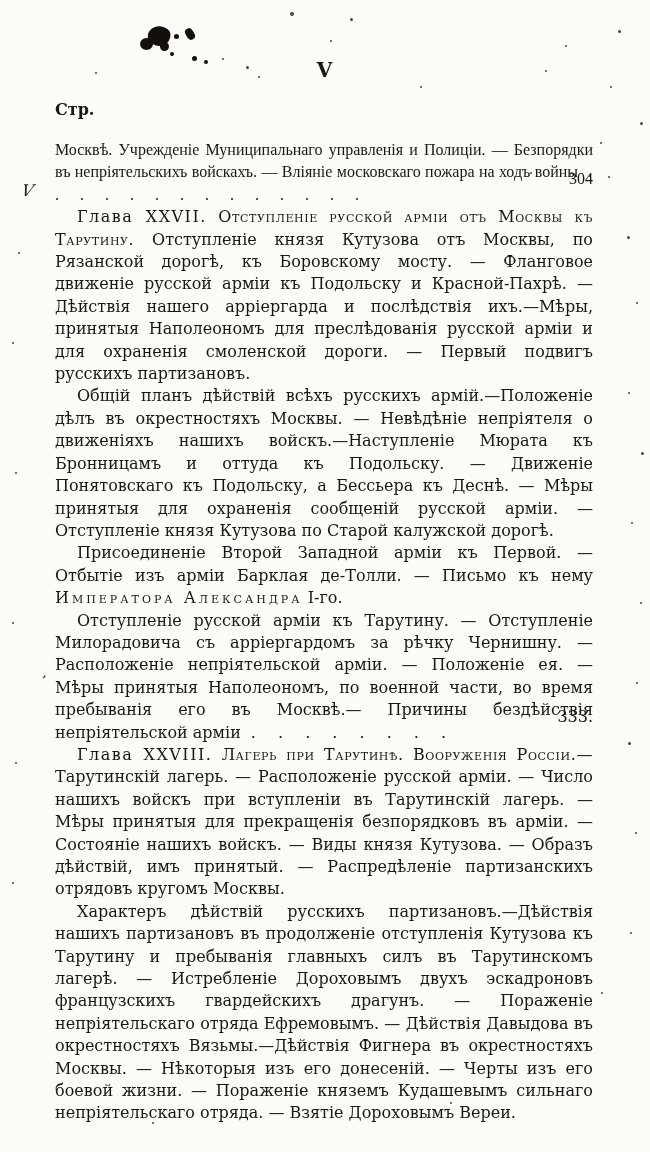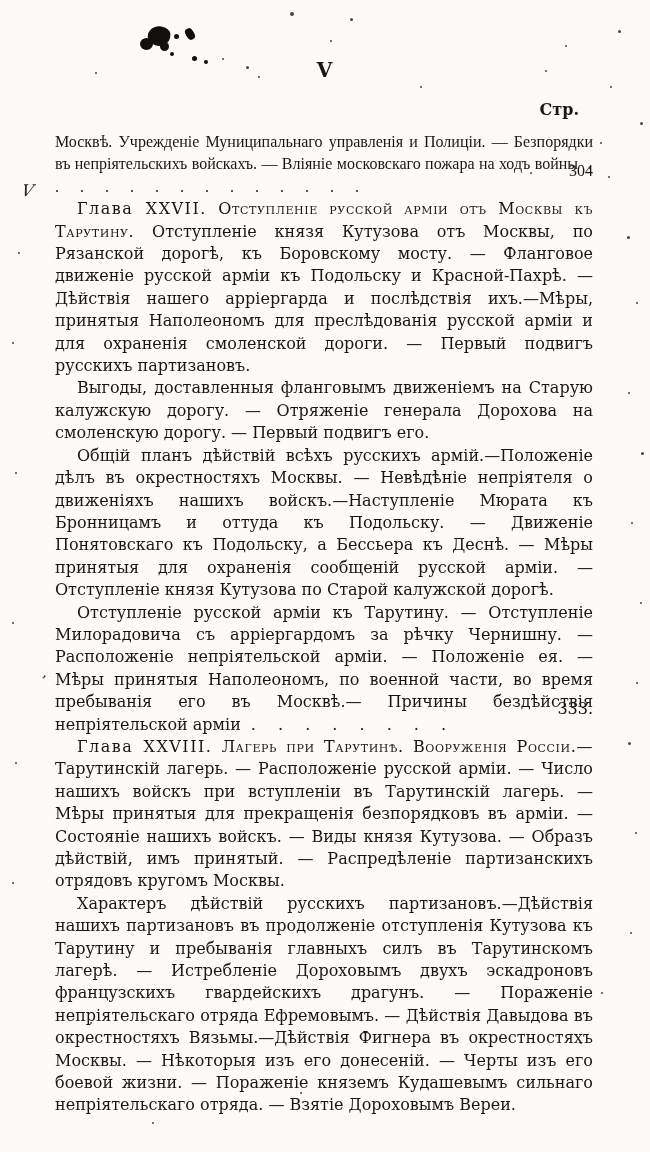--- a/index.html
+++ b/index.html
@@ -26,22 +26,22 @@
   .ink-blot .b8 { left:64px; top:38px; width:4px; height:4px; }
 
   .folio {
     position:absolute; left:0; top:58px; width:650px;
     text-align:center; font-size:20px; font-weight:bold; letter-spacing:1px;
   }
   .content {
     position:absolute; left:55px; top:100px; width:538px;
   }
   .col-header {
-    text-align:right; font-weight:bold; font-size:16px; padding-right:14px;
-    margin-bottom:12px;
+    font-weight:bold; font-size:16px; padding-right:14px;
+    margin-bottom:20px;
   }
   .entry {
     margin:0; position:relative;
     font-size:16px; line-height:22.4px; text-align:justify;
     text-indent:22px;
   }
   .entry.continuation { text-indent:0;font-family:Liberation Serif, serif; }
   .seg-chapter-label { font-weight:normal; letter-spacing:1.5px; }
   .seg-smallcaps { font-variant:small-caps; letter-spacing:0.6px; }
   .seg-spaced-caps { font-variant:small-caps; letter-spacing:3px; }
@@ -78,22 +78,22 @@
   <div class="folio">V</div>
 
   <span class="margin-check">V</span>
   <span class="margin-tick">ʼ</span>
 
   <div class="content">
     <div class="col-header">Стр.</div>
     <div id="entries">
         <p class="entry continuation"><span class="seg-normal">Москвѣ. Учрежденіе Муниципальнаго управленія и Полиціи. — Безпорядки въ непріятельскихъ войскахъ. — Вліяніе московскаго пожара на ходъ войны</span><span class="dot-leader">. . . . . . . . . . . . . .</span><span class="page-ref">304</span></p>
         <p class="entry chapter"><span class="seg-chapter-label">Глава XXVII.</span><span class="seg-smallcaps"> Отступленіе русской арміи отъ Москвы къ Тарутину.</span><span class="seg-normal"> Отступленіе князя Кутузова отъ Москвы, по Рязанской дорогѣ, къ Боровскому мосту. — Фланговое движеніе русской арміи къ Подольску и Красной-Пахрѣ. — Дѣйствія нашего арріергарда и послѣдствія ихъ.—Мѣры, принятыя Наполеономъ для преслѣдованія русской арміи и для охраненія смоленской дороги. — Первый подвигъ русскихъ партизановъ.</span></p>
-        <p class="entry paragraph"><span class="seg-normal">Выгоды, доставленныя фланговымъ движеніемъ на Старую калужскую дорогу. — Отряженіе генерала Дорохова на смоленскую дорогу. — Первый подвигъ его.</span></p>
         <p class="entry paragraph"><span class="seg-normal">Общій планъ дѣйствій всѣхъ русскихъ армій.—Положеніе дѣлъ въ окрестностяхъ Москвы. — Невѣдѣніе непріятеля о движеніяхъ нашихъ войскъ.—Наступленіе Мюрата къ Бронницамъ и оттуда къ Подольску. — Движеніе Понятовскаго къ Подольску, а Бессьера къ Деснѣ. — Мѣры принятыя для охраненія сообщеній русской арміи. — Отступленіе князя Кутузова по Старой калужской дорогѣ.</span></p>
+        <p class="entry paragraph"><span class="seg-normal">Присоединеніе Второй Западной арміи къ Первой. — Отбытіе изъ арміи Барклая де-Толли. — Письмо къ нему </span><span class="seg-spaced-caps">Императора Александра</span><span class="seg-normal"> I-го.</span></p>
         <p class="entry paragraph"><span class="seg-normal">Отступленіе русской арміи къ Тарутину. — Отступленіе Милорадовича съ арріергардомъ за рѣчку Чернишну. — Расположеніе непріятельской арміи. — Положеніе ея. — Мѣры принятыя Наполеономъ, по военной части, во время пребыванія его въ Москвѣ.— Причины бездѣйствія непріятельской арміи</span><span class="dot-leader">. . . . . . . .</span><span class="page-ref">333.</span></p>
         <p class="entry chapter"><span class="seg-chapter-label">Глава XXVIII.</span><span class="seg-smallcaps"> Лагерь при Тарутинѣ. Вооруженія Россіи.—</span><span class="seg-normal"> Тарутинскій лагерь. — Расположеніе русской арміи. — Число нашихъ войскъ при вступленіи въ Тарутинскій лагерь. — Мѣры принятыя для прекращенія безпорядковъ въ арміи. — Состояніе нашихъ войскъ. — Виды князя Кутузова. — Образъ дѣйствій, имъ принятый. — Распредѣленіе партизанскихъ отрядовъ кругомъ Москвы.</span></p>
         <p class="entry paragraph"><span class="seg-normal">Характеръ дѣйствій русскихъ партизановъ.—Дѣйствія нашихъ партизановъ въ продолженіе отступленія Кутузова къ Тарутину и пребыванія главныхъ силъ въ Тарутинскомъ лагерѣ. — Истребленіе Дороховымъ двухъ эскадроновъ французскихъ гвардейскихъ драгунъ. — Пораженіе непріятельскаго отряда Ефремовымъ. — Дѣйствія Давыдова въ окрестностяхъ Вязьмы.—Дѣйствія Фигнера въ окрестностяхъ Москвы. — Нѣкоторыя изъ его донесеній. — Черты изъ его боевой жизни. — Пораженіе княземъ Кудашевымъ сильнаго непріятельскаго отряда. — Взятіе Дороховымъ Вереи.</span></p>
       </div>
   </div>
 
 <i class="speck" style="left: 350px; top: 18px; width: 3px; height: 3px;"></i>
     <i class="speck" style="left: 290px; top: 12px; width: 4px; height: 4px;"></i>
     <i class="speck" style="left: 565px; top: 45px; width: 2px; height: 2px;"></i>
     <i class="speck" style="left: 618px; top: 30px; width: 3px; height: 3px;"></i>

